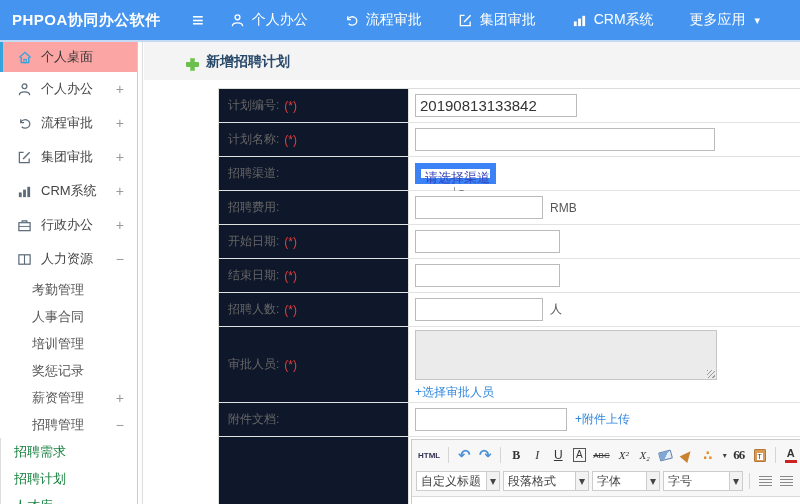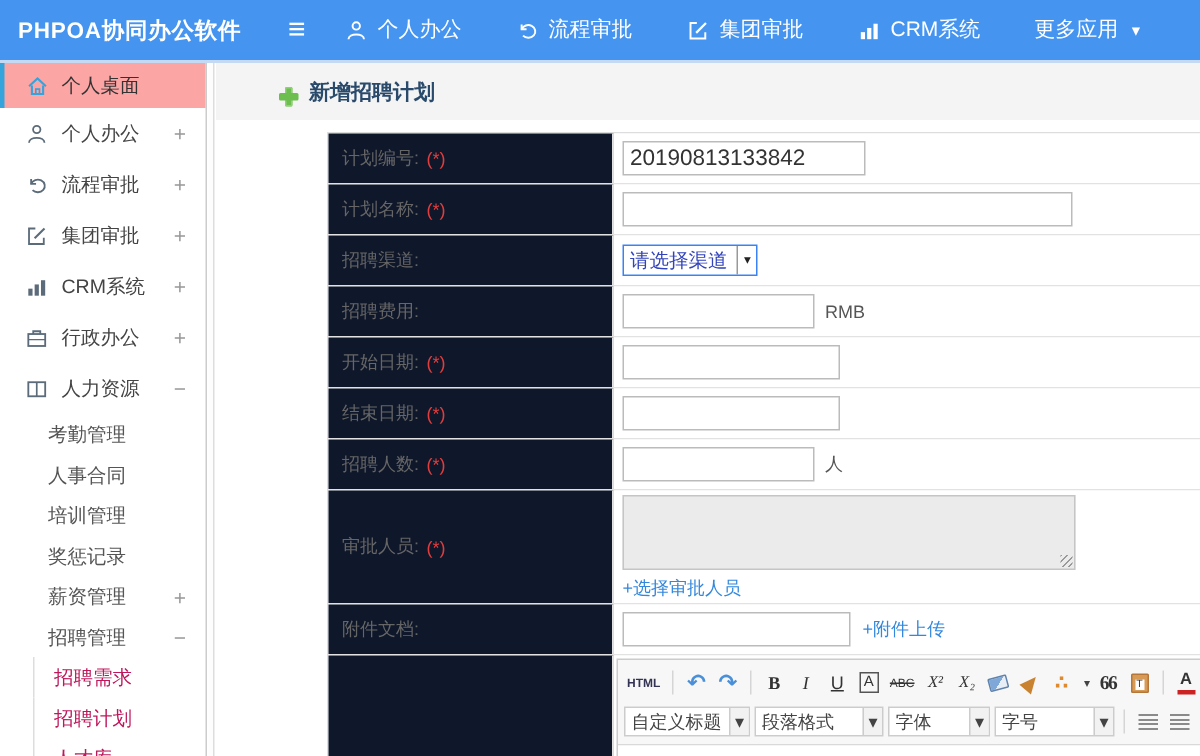--- a/index.html
+++ b/index.html
@@ -18,21 +18,21 @@
 
   
   .sidebar { position:absolute; left:0; top:42px; width:138px; height:462px; background:#fff;
              border-right:1px solid #ccc; font-size:13px; color:#444; }
   .scroll-track { position:absolute; left:139px; top:42px; width:4px; height:462px; background:#fdfdfd; border-right:1px solid #ddd; }
   .side-item { position:relative; display:flex; align-items:center; height:34px; padding-left:13px; cursor:pointer; border-left:3px solid transparent; }
   .side-item .s-icon { width:17px; height:16px; margin-right:8px; display:flex; align-items:center; justify-content:center; }
   .side-item .toggle { position:absolute; right:13px; color:#999; font-size:14px; }
   .side-item.active { height:30px; background:#fca5a5; border-left:3px solid #35a3dc; color:#333; }
   .side-item.lv2 { height:27px; padding-left:29px; color:#555; }
-  .side-item.lv3 { height:27px; margin-left:22px; padding-left:13px; border-left:1px solid #ddd; color:#be185d; }
+  .side-item.lv3 { height:27px; padding-left:13px; border-left:1px solid #ddd; color:#15803d; }
 
   
   .main { position:absolute; left:144px; top:42px; width:656px; height:462px; background:#fff; }
   .head-band { position:absolute; left:0; top:0; width:656px; height:38px; background:#f4f4f4; }
   .page-title { position:absolute; left:42px; top:11px; display:flex; align-items:flex-end; gap:7px;
                 font-size:14px; font-weight:bold; color:#2a4a6b; }
   .plus-ico { position:relative; width:13px; height:13px; }
   .plus-ico::before { content:""; position:absolute; left:4px; top:0; width:5px; height:13px; background:#6cbe4e; border-radius:1px; box-shadow:0 0 0 1px #8fd276 inset; }
   .plus-ico::after  { content:""; position:absolute; left:0; top:4px; width:13px; height:5px; background:#6cbe4e; border-radius:1px; }
 
@@ -43,21 +43,21 @@
   .fl .req { color:#e03e3e; margin-left:5px; }
   .fc { flex:1; background:#fff; display:flex; align-items:center; padding-left:6px; }
   .h34 { height:34px; }
   .txt-input { height:23px; border:1px solid #bbb; background:#fff; font-family:inherit; font-size:13px; padding:0 4px; color:#333; }
   .w160 { width:162px; font-size:15px; }
   .w300 { width:300px; }
   .w128 { width:128px; }
   .w145 { width:145px; }
   .w150 { width:152px; }
   .suffix { margin-left:7px; color:#555; font-size:12px; }
-  .fake-select { display:inline-flex; align-items:center; border:1px solid #3b82f6; background:#fff; height:21px; padding-left:4px; cursor:pointer; }
+  .fake-select { display:inline-flex; align-items:center; border:6px solid #3b82f6; background:#fff; height:21px; padding-left:4px; cursor:pointer;flex-direction:column; }
   .fake-select .sel-text { color:#3344bb; font-size:13px; }
   .fake-select .sel-btn { margin:0 3px 0 6px; font-size:9px; color:#222; border-left:1px solid #999; padding-left:4px; height:100%; display:flex; align-items:center; }
   .row-approver { height:76px; }
   .row-approver .fc { flex-direction:column; align-items:flex-start; justify-content:flex-start; padding-top:3px; }
   .approver-box { width:302px; height:50px; background:#ebebeb; border:1px solid #c5c5c5; resize:both; position:relative; }
   .approver-box::after { content:""; position:absolute; right:1px; bottom:1px; width:8px; height:8px;
       background:repeating-linear-gradient(135deg,#999 0 1px,transparent 1px 3px); }
   .blue-link { color:#3388dd; font-size:12px; cursor:pointer; text-decoration:none; margin-top:4px; display:inline-block; }
   .inline-link { margin:0 0 0 8px; }
 

